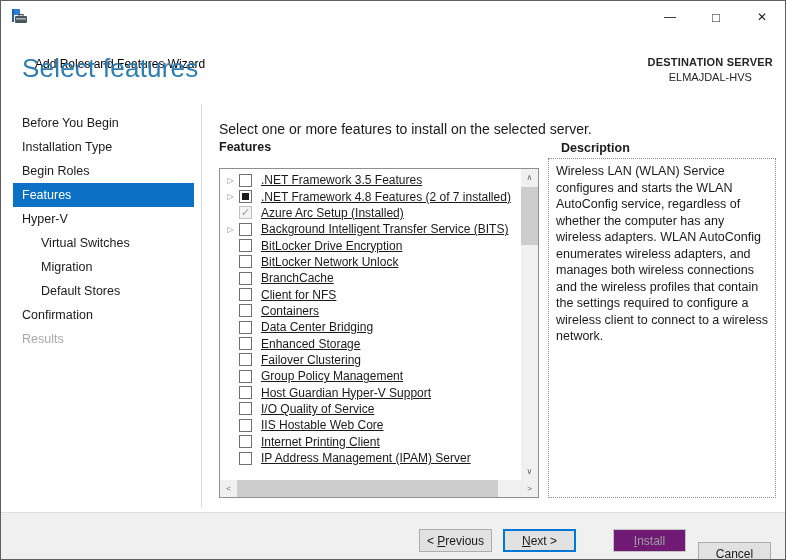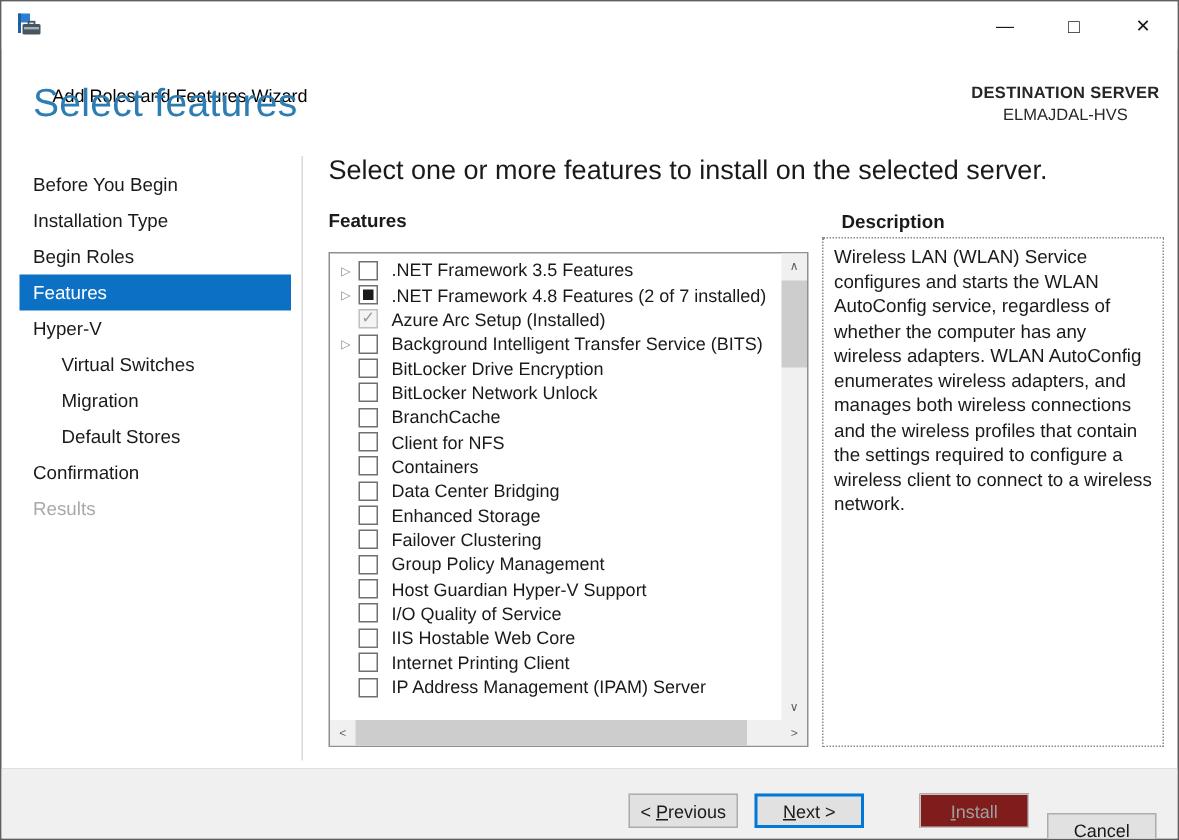--- a/index.html
+++ b/index.html
@@ -25,33 +25,33 @@
   .dest .dest-label { font-weight:bold; letter-spacing:0.2px; }
   
   .sidebar { position:absolute; left:12px; top:110px; width:181px; }
   .side-item { height:24px; line-height:24px; padding-left:9px; font-size:12.5px;
                color:#1a1a1a; white-space:nowrap; cursor:pointer; }
   .side-item.indent { padding-left:28px; }
   .side-item.selected { background:#0c71c4; color:#ffffff; }
   .side-item.disabled { color:#a9a9a9; cursor:default; }
   .vsep { position:absolute; left:200px; top:103px; width:1px; height:403px; background:#d9d9d9; }
   
-  .instruction { position:absolute; left:218px; top:102px; font-size:18px; }
+  .instruction { position:absolute; left:218px; top:120px; font-size:14px; }
   .features-label { position:absolute; left:218px; top:139px; font-size:12.5px; font-weight:bold; }
   .listbox { position:absolute; left:218px; top:167px; width:320px; height:330px;
              border:1px solid #8f8f8f; background:#ffffff; }
   .list-rows { position:absolute; left:0; top:3px; right:17px; bottom:17px; overflow:hidden; }
   .feature-row { height:16.35px; display:flex; align-items:center; font-size:12px; white-space:nowrap; }
   .expander { width:11px; margin-left:5px; font-size:8px; color:#8a8a8a; text-align:center; flex:none; }
   .expander.hidden { visibility:hidden; }
   .cb { width:13px; height:13px; border:1px solid #707070; background:#fff; margin-left:3px; flex:none; }
   .cb.indeterminate::after { content:""; display:block; width:7px; height:7px; margin:2px; background:#1a1a1a; }
   .cb.checked-disabled { border-color:#c0c0c0; background:#f4f4f4; color:#9b9b9b;
                          font-size:11px; line-height:11px; text-align:center; }
-  .feature-label { margin-left:9px; }
+  .feature-label { margin-left:9px;text-decoration:underline; }
   
   .vscroll { position:absolute; right:0; top:0; width:17px; height:311px; background:#f0f0f0; }
   .sb-arrow { position:absolute; left:0; width:17px; height:17px; display:flex; align-items:center;
               justify-content:center; font-size:8px; color:#5f5f5f; }
   .vscroll .up { top:0; }
   .vscroll .down { bottom:0; }
   .vthumb { position:absolute; left:0; top:18px; width:17px; height:58px; background:#cdcdcd; }
   .hscroll { position:absolute; left:0; bottom:0; right:0; height:17px; background:#f0f0f0; }
   .hscroll .left { left:0; top:0; }
   .hscroll .right { right:0; left:auto; top:0; }
@@ -62,21 +62,21 @@
               border:1px dotted #8c8c8c; padding:4px 7px; font-size:12.5px; line-height:16.5px; }
   
   .footer-line { position:absolute; left:0; right:0; top:511px; height:1px; background:#dfdfdf; }
   .footer { position:absolute; left:0; right:0; top:512px; bottom:0; background:#f0f0f0; }
   .btn { position:absolute; top:528px; width:73px; height:23px; background:#e1e1e1;
          border:1px solid #adadad; font-size:12px; color:#1a1a1a; font-family:"Liberation Sans",sans-serif;
          display:flex; align-items:center; justify-content:center; cursor:pointer; }
   .btn .key { text-decoration:underline; }
   #btn-previous { left:418px;text-align:center; }
   #btn-next { left:502px; border:2px solid #0078d7; }
-  #btn-install { left:612px; background:#7f1d1d; border-color:#c3c3c3; color:#9f9f9f; cursor:default; }
+  #btn-install { left:612px; background:#701a75; border-color:#c3c3c3; color:#9f9f9f; cursor:default; }
   #btn-cancel { left:697px;margin-top:13px; }
 </style>
 </head>
 <body>
 
 <div id="window">
 
   <div class="titlebar">
     <svg class="title-icon" viewBox="0 0 18 18">
       <rect x="1" y="1" width="8" height="6" fill="#2a7fd4"></rect>

